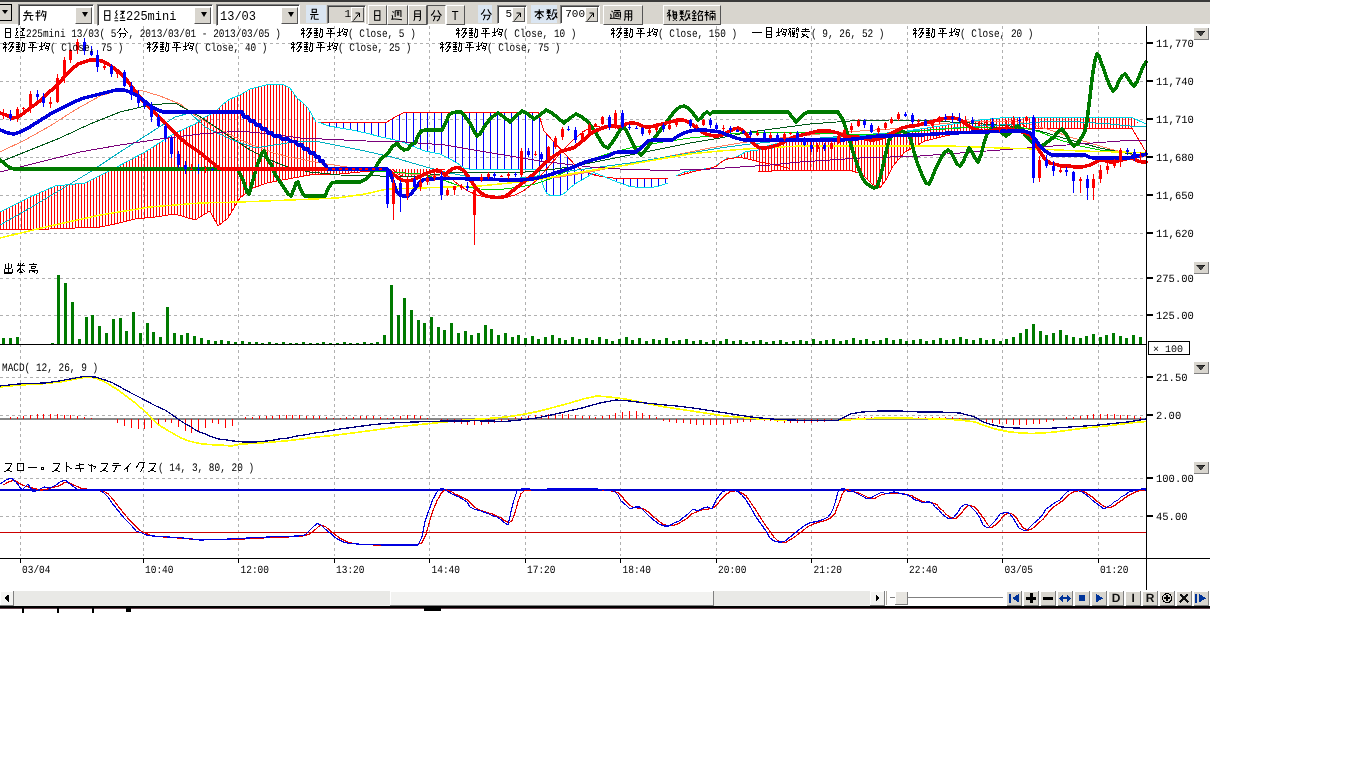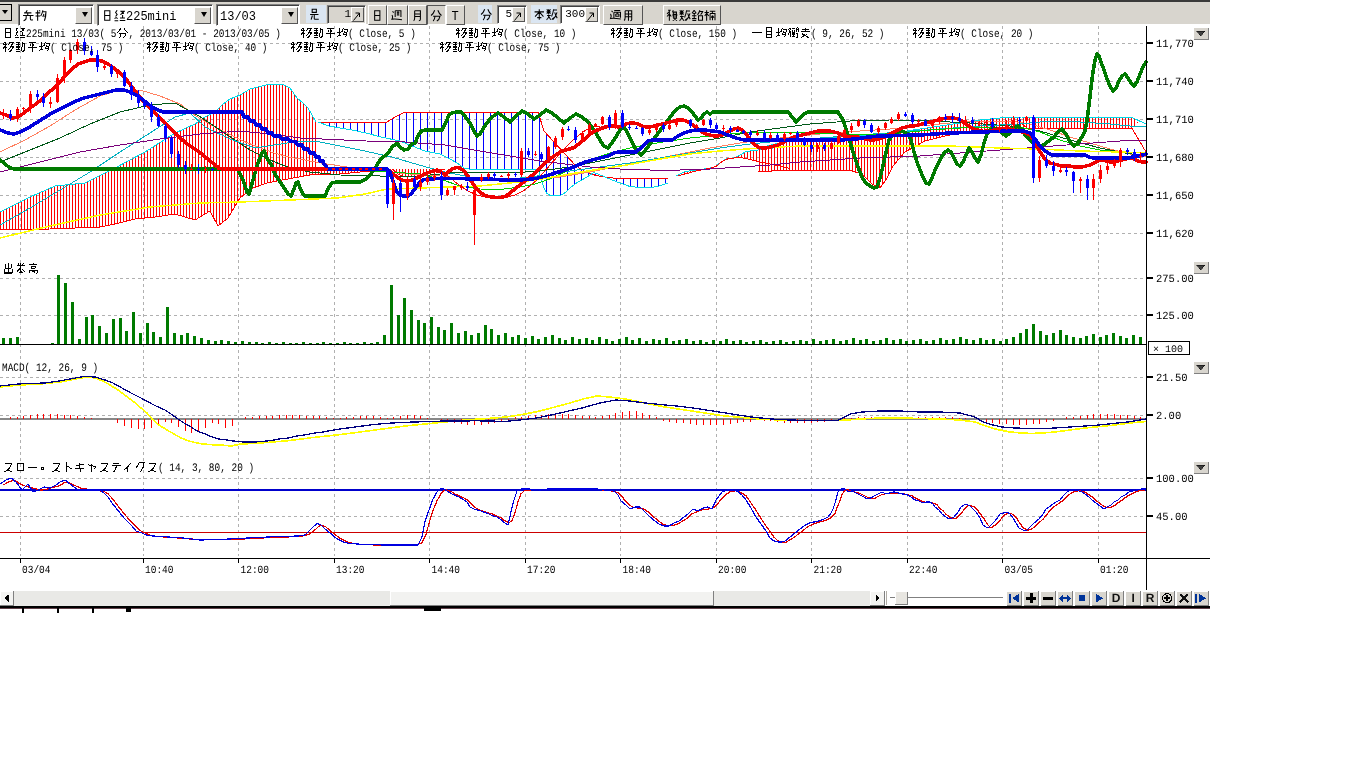--- a/index.html
+++ b/index.html
@@ -1307,21 +1307,21 @@
           <g transform="translate(0.0,1.2) scale(1.045)">
             <use href="#g672c"></use>
           </g>
           <g transform="translate(12.5,1.2) scale(1.045)">
             <use href="#g6570"></use>
           </g>
         </svg>
       </div>
     </div>
 <div style="position:absolute;left:560px;top:3px;width:38px;height:17px;background:#fff;border:1px solid;border-color:#808080 #fff #fff #808080;box-shadow:inset 1px 1px 0 #404040">
-<div style="position:absolute;right:14px;top:2px;font:11px 'Liberation Mono'">300</div>
+<div style="position:absolute;right:14px;top:2px;font:11px 'Liberation Mono'">700</div>
 <div style="position:absolute;right:1px;top:1px;width:11px;height:13px;background:#d8d5ce;border:1px solid;border-color:#fff #555 #555 #fff">
 <svg width="9" height="11">
           <path d="M1.5 9.5 L7.5 2 M7.5 2 v4 M7.5 2 h-4" stroke="#000" stroke-width="1" fill="none"></path>
         </svg></div>
     </div>
 <div style="position:absolute;left:603px;top:3px;width:38px;height:18px;background:#d8d5ce;border:1px solid;border-color:#fff #555 #555 #fff;">
       <div style="position:absolute;left:50%;top:1.5px;transform:translateX(-50%)">
         <svg width="27" height="15" style="display:block">
           <g transform="translate(0.0,1.2) scale(1.045)">
             <use href="#g9069"></use>

